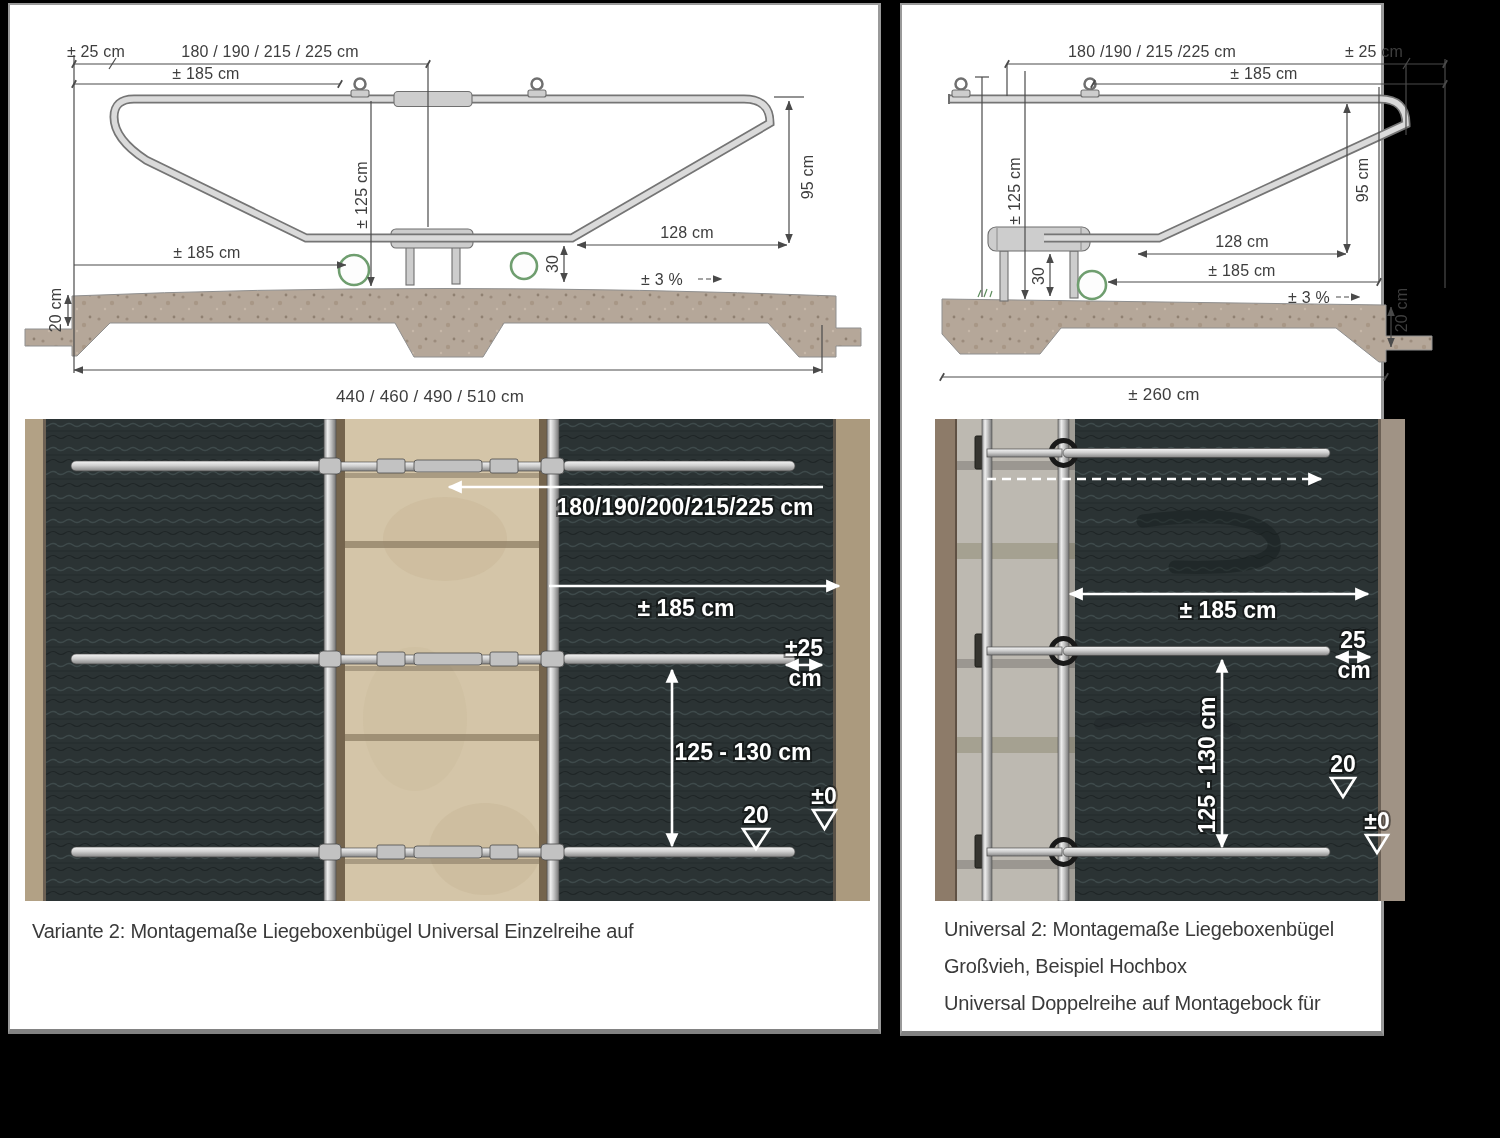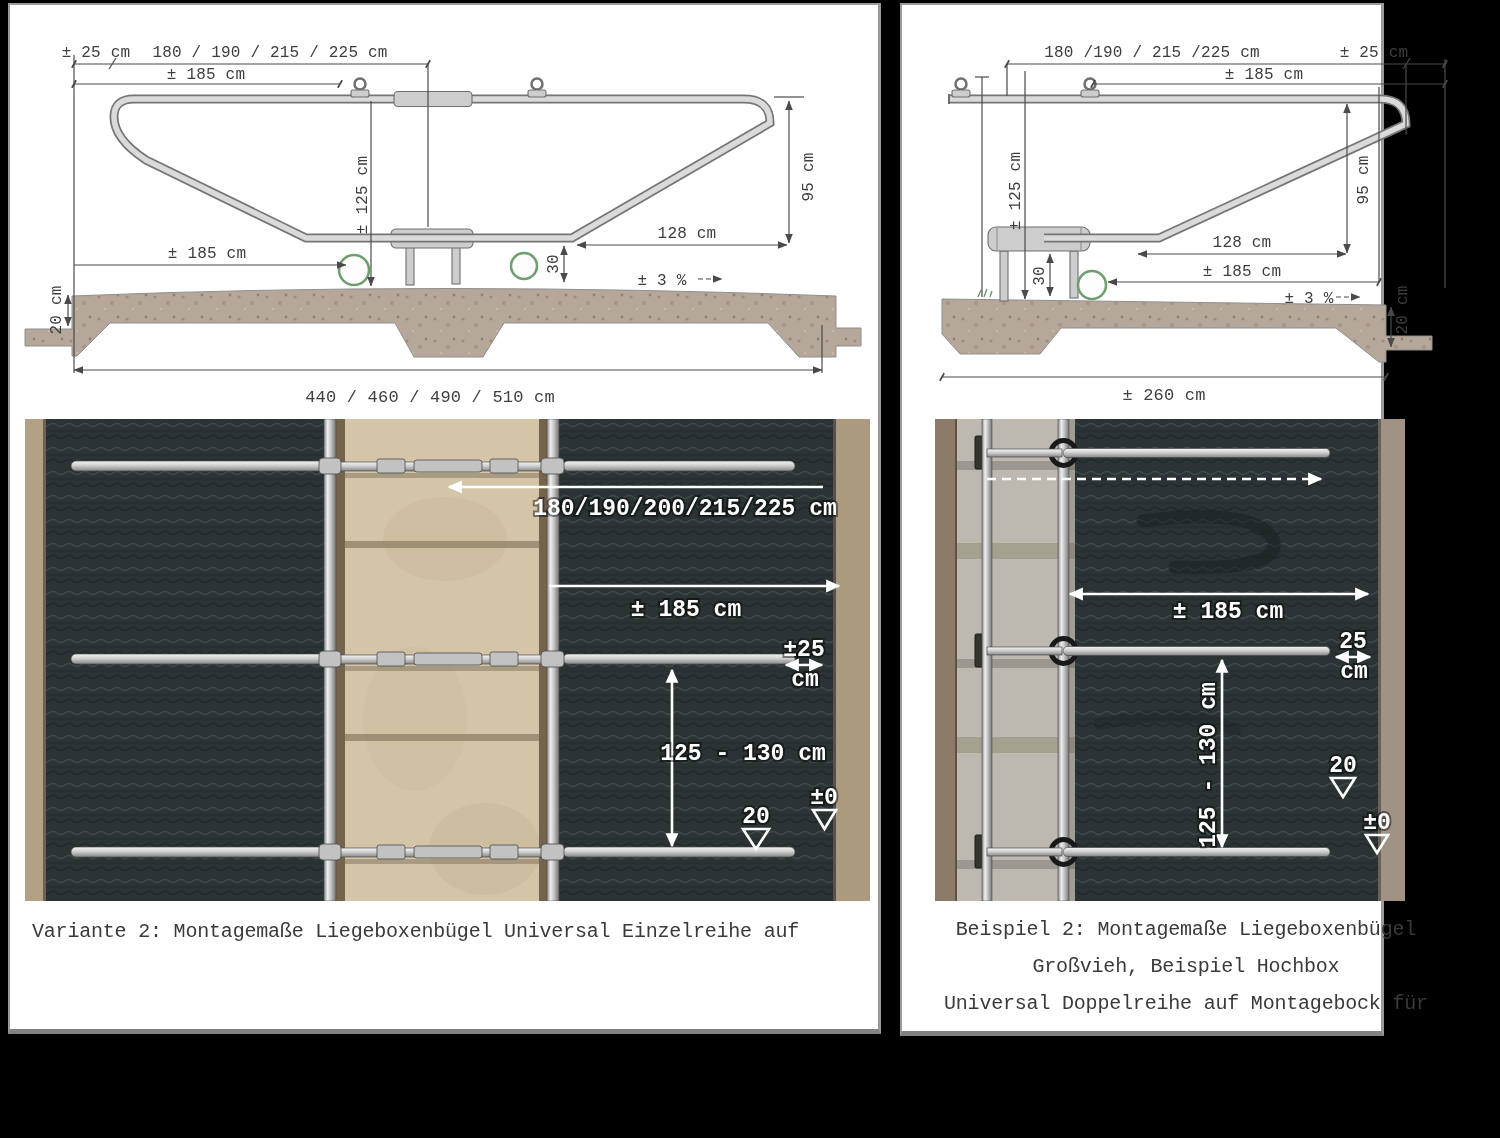--- a/index.html
+++ b/index.html
@@ -1,21 +1,21 @@
 <!DOCTYPE html>
 <html><head>
 <meta charset="utf-8">
 <style>
   html,body{margin:0;padding:0;background:#000;}
   .stage{position:relative;width:1500px;height:1138px;background:#000;overflow:hidden;
-         font-family:Liberation Mono, monospace;}
+         font-family:Liberation Sans, sans-serif;}
   .panel{position:absolute;top:3px;background:#fff;box-sizing:border-box;
          border:2px solid #9a9a9a;border-right-width:3px;border-bottom:5px solid #828282;}
   .panel.pl{left:8px;width:873px;height:1031px;}
-  .panel.pr{left:900px;width:484px;height:1033px;text-align:center;}
+  .panel.pr{left:900px;width:484px;height:1033px;}
   svg.draw,svg.photo{position:absolute;display:block;}
   
   .dims line{stroke:#4a4a4a;stroke-width:1.2;fill:none;}
   .dims text{fill:#3e3e3e;font-size:16px;letter-spacing:.2px;}
   .dims text.big{font-size:17px;}
   .tube-out{fill:none;stroke:#757575;stroke-width:9;}
   .tube-in{fill:none;stroke:#dadada;stroke-width:5.5;}
   .fit{fill:#cdcdcd;stroke:#6f6f6f;stroke-width:1.1;}
   .pipe{fill:#fdfdfd;stroke:#6f9e6f;stroke-width:2.6;}
   
@@ -280,19 +280,19 @@
         <line x1="287" y1="241" x2="287" y2="428" marker-start="url(#mW)" marker-end="url(#mW)"></line>
         <text transform="translate(280,346) rotate(-90)" text-anchor="middle">125 - 130 cm</text>
         <text x="408" y="353" text-anchor="middle">20</text>
         <path class="tri" d="M396,359 L420,359 L408,378 Z"></path>
         <text x="442" y="410" text-anchor="middle">±0</text>
         <path class="tri" d="M431,416 L453,416 L442,434 Z"></path>
       </g>
     </svg>
 
     <div class="caption" style="left:42px;top:906px">
-      <div>Beispiel 2: Montagemaße Liegeboxenbügel</div>
+      <div>Universal 2: Montagemaße Liegeboxenbügel</div>
       <div>Großvieh, Beispiel Hochbox</div>
       <div>Universal Doppelreihe auf Montagebock für</div>
     </div>
   </section>
 
 </div>
 
 </body></html>

